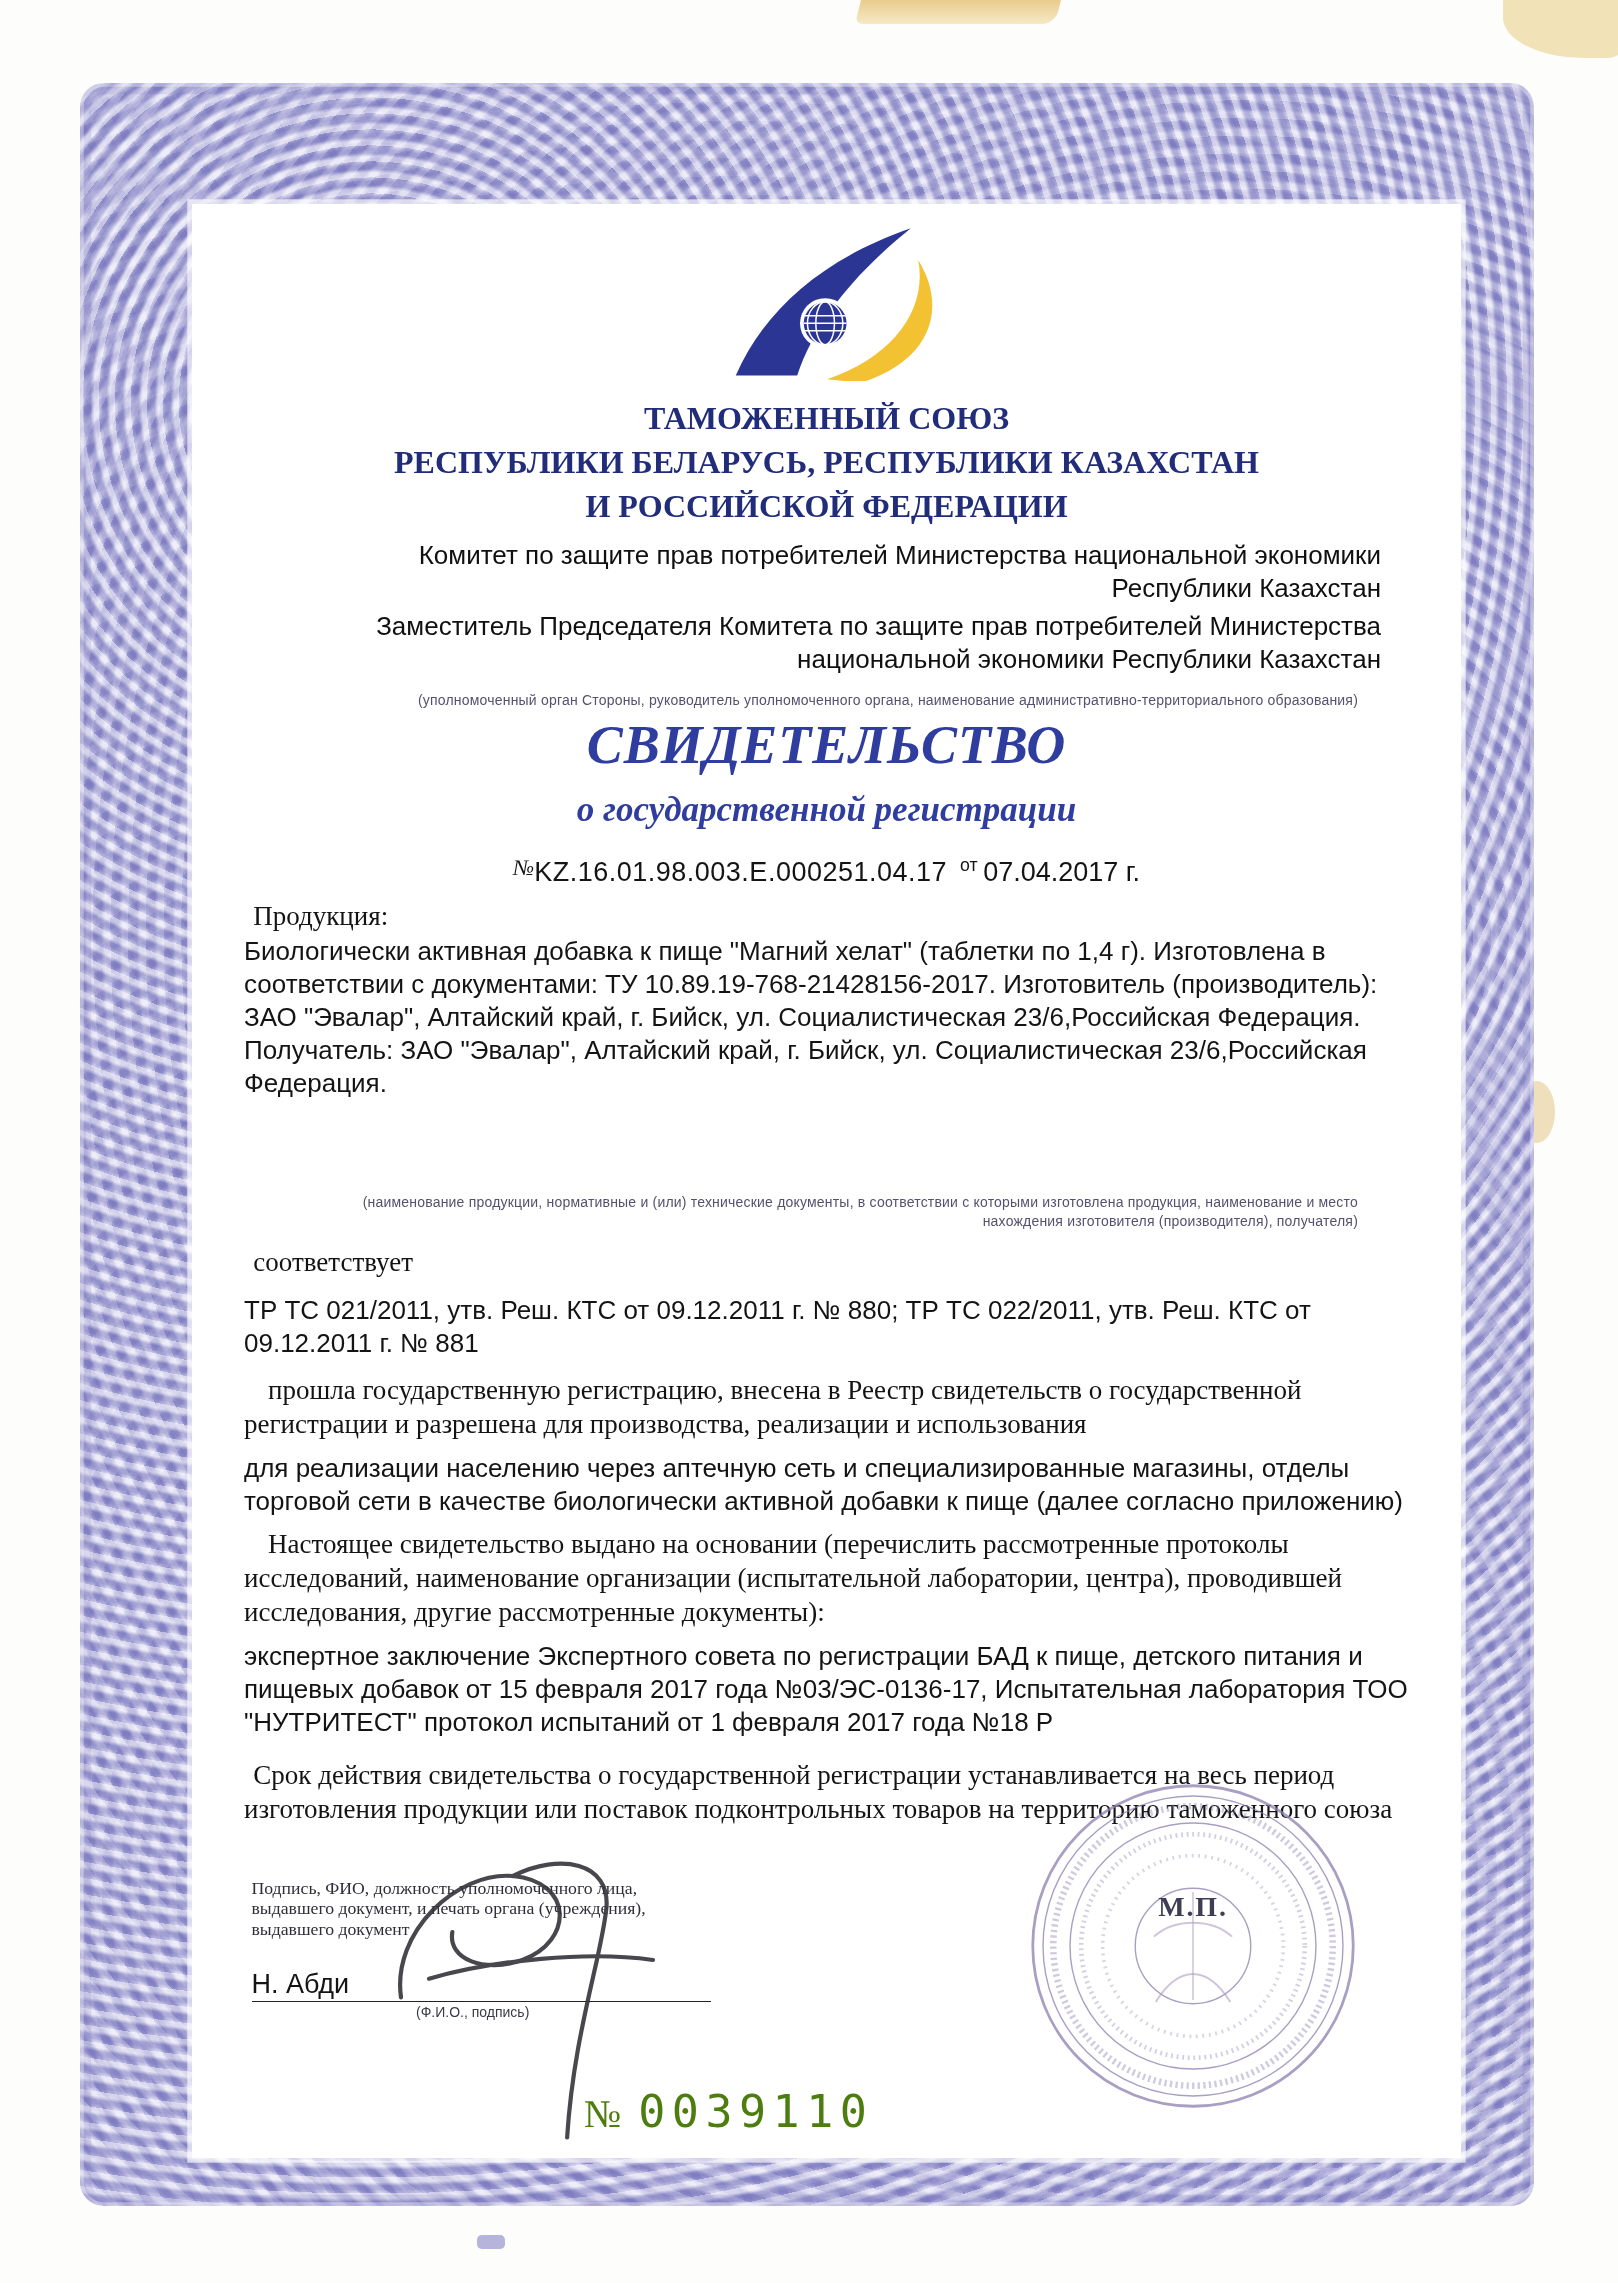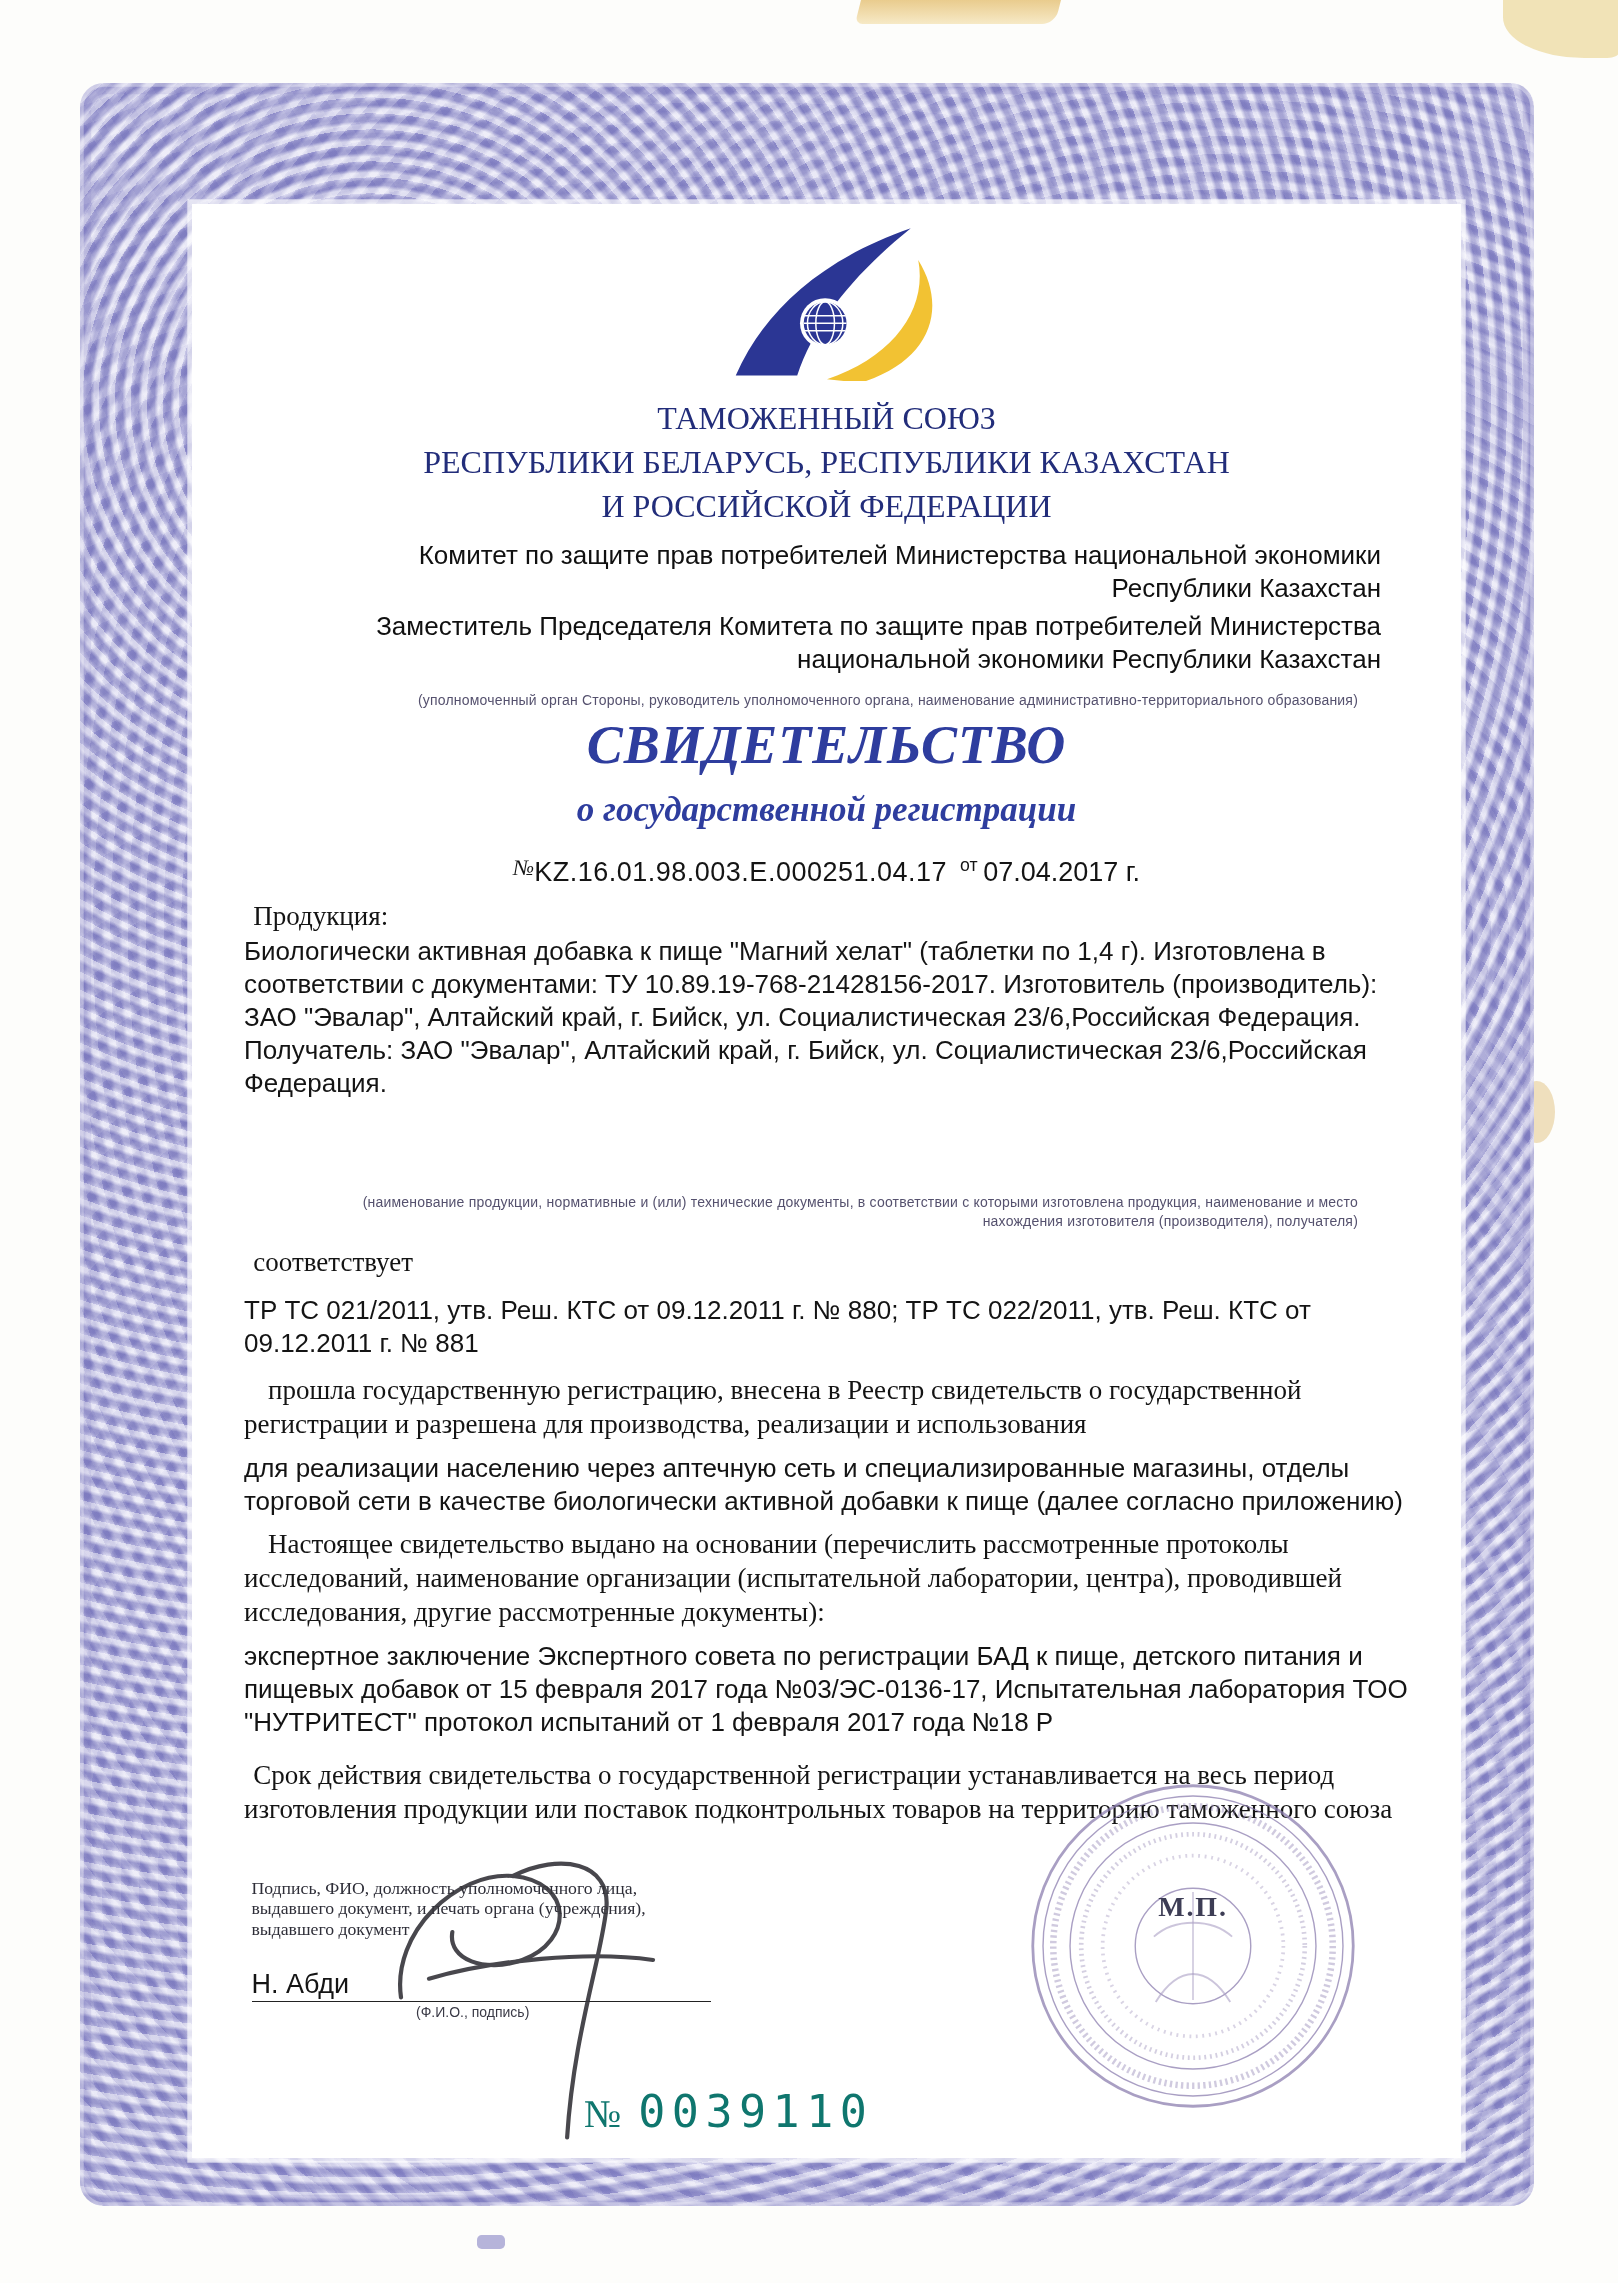--- a/index.html
+++ b/index.html
@@ -25,21 +25,21 @@
       repeating-linear-gradient(60deg, rgba(138,136,208,0.28) 0 8.4px, rgba(226,225,244,0.3) 8.4px 17px);
     box-shadow: inset 0 0 0 3.7px rgba(255,255,255,.35), inset 0 0 0 11.2px rgba(120,118,190,.18);
   }
 
   
   .paper { position:absolute; left:192px; top:204px; width:1269px; height:1954px; background:#ffffff; z-index:2;
            box-shadow:0 0 0 4.7px rgba(255,255,255,.65); padding:0 52px; box-sizing:border-box; }
 
   .logo-wrap { margin:15px auto 0; width:280px; height:162px; text-align:center; }
 
-  .org-lines { margin-top:15px; text-align:center; font-family:"Liberation Serif", serif; font-weight:normal;
+  .org-lines { margin-top:15px; text-align:center; font-family:"Liberation Serif", serif; font-weight:bold;
                font-size:32px; line-height:44px; color:#222d7a; }
   .auth { margin:11.2px auto 0; max-width:1109px; text-align:right; font-size:26px; line-height:33px; color:#101010; }
   .auth + .auth { margin-top:4.7px; }
   .tiny-note { margin:15px auto 0; max-width:1063px; text-align:right; font-size:14px; line-height:19.6px;
                color:#55516e; letter-spacing:0.2px; }
 
   .cert-title { margin-top:2px; text-align:center; font-family:"Liberation Serif", serif; font-style:italic;
                 font-weight:bold; font-size:54px; line-height:67px; color:#2e3d9e; letter-spacing:0.9px; }
   .cert-subtitle { margin-top:8px; text-align:center; font-family:"Liberation Serif", serif; font-style:italic;
                    font-weight:bold; font-size:35px; line-height:45px; color:#2e3d9e; }
@@ -63,21 +63,21 @@
   .basis-text { margin-top:9.3px; text-indent:24px; }
   .expert-text { margin-top:11.2px; }
   .validity-text { margin-top:18.6px; text-indent:9.3px; }
 
   .sign-note { margin:52px 0 0 7.5px; font-family:"Liberation Serif", serif; font-size:17.7px; line-height:20.5px; color:#2e2e38; }
   .signer-row { display:flex; align-items:flex-end; margin:28px 0 0 7.5px; }
   .signer-name { font-size:27px; color:#141414; border-bottom:1.9px solid #222; padding:0 7.5px 1.9px 0; }
   .sig-line { width:354px; border-bottom:1.9px solid #222; height:34px; }
   .sig-caption { margin:1.9px 0 0 172px; font-size:14px; color:#3a3a46; }
 
-  .form-number { position:absolute; left:392px; top:1881px; color:#0f766e; white-space:nowrap; }
+  .form-number { position:absolute; left:392px; top:1881px; color:#4d7c0f; white-space:nowrap; }
   .form-number .fn-label { font-family:"Liberation Serif", serif; font-size:39px; margin-right:17px; }
   .form-number .fn-digits { font-family:"DejaVu Sans Mono", monospace; font-size:45px; letter-spacing:6.5px; }
 
   .seal { position:absolute; left:1016px; top:1769px; width:354px; height:354px; z-index:3; }
   .seal-label { font-family:"Liberation Serif", serif; font-weight:bold; }
   .signature-svg { position:absolute; left:373px; top:1820px; width:308px; height:336px; z-index:4; }
 </style>
 </head>
 <body>
 

